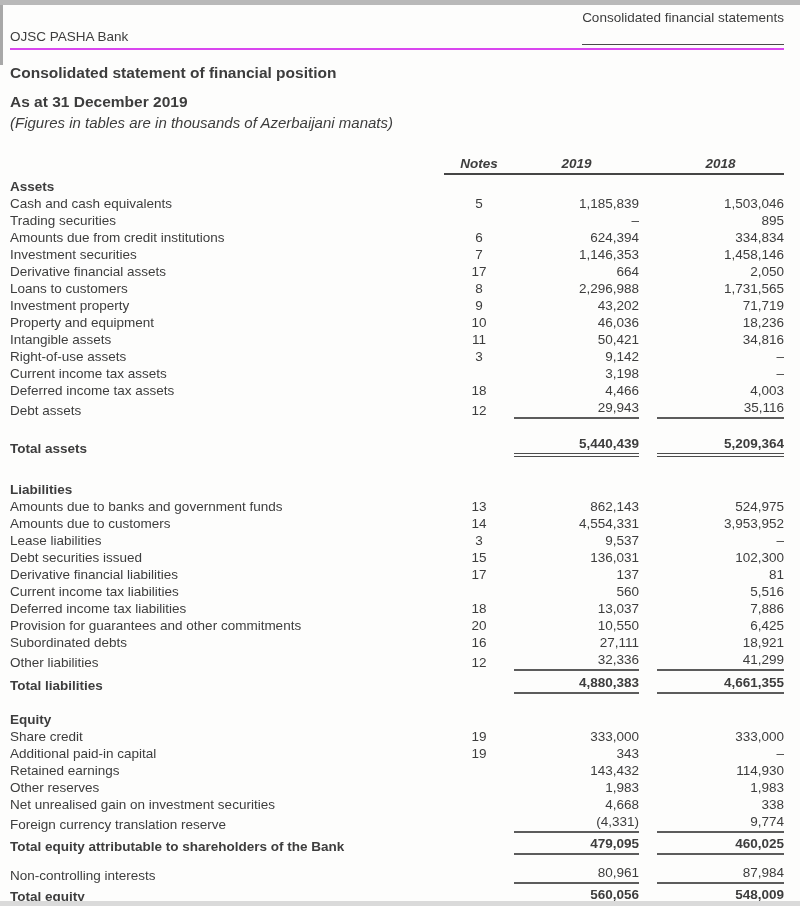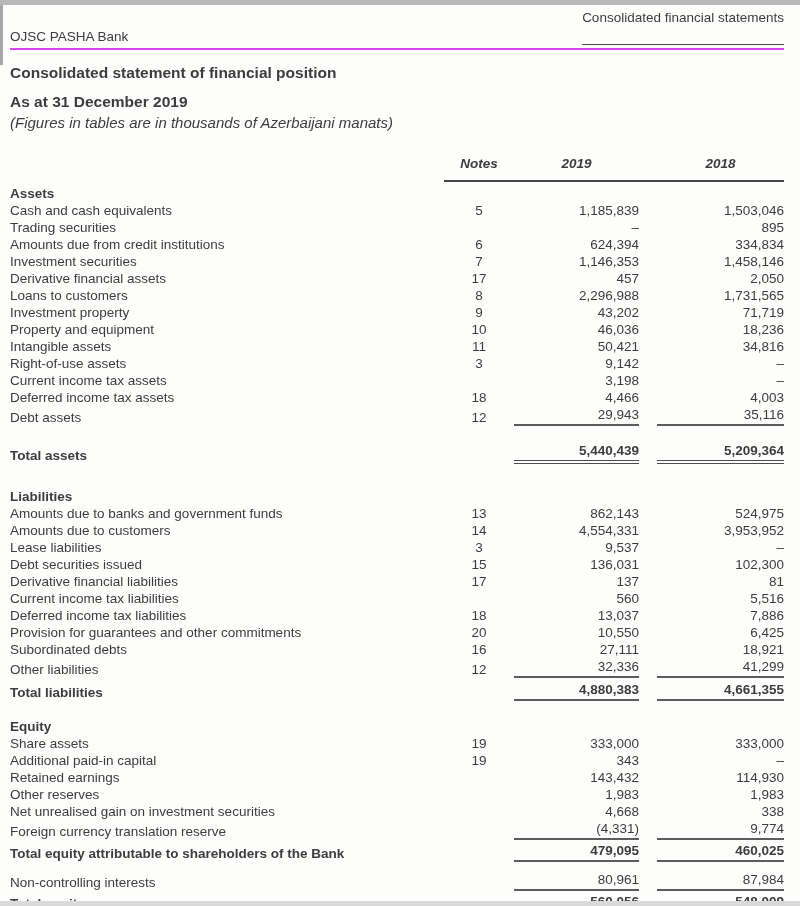--- a/index.html
+++ b/index.html
@@ -32,21 +32,21 @@
 
   .statement { margin-top:24px; }
 
   .row, .cols-header { display:flex; align-items:flex-end; font-size:13.5px; line-height:17px; }
   .c-label { flex:1; }
   .c-note  { width:70px; text-align:center; }
   .c-num   { width:125px; text-align:right; }
   .c-num18 { margin-left:18px; width:127px; }
 
   .cols-header { font-weight:700; font-style:italic; }
-  .cols-group  { display:flex; border-bottom:2px solid #454545; padding-bottom:8px; }
+  .cols-group  { display:flex; border-bottom:2px solid #454545; padding-bottom:1px; }
   .cols-group .ch { text-align:center; }
 
   .sec-heading { font-weight:700; font-size:13.5px; line-height:17px; }
   .section { margin-top:3px; }
   .section + .section { margin-top:24px; }
   .section:nth-child(3) { margin-top:17px; }
 
   .row.bold { font-weight:700; }
   .r-single { border-bottom:2px solid #5c5c5c; padding-bottom:1px; }
   .r-double { border-bottom:4px double #4c4c4c; padding-bottom:1px; }
@@ -102,21 +102,21 @@
           </div>
           <div class="row">
             <div class="c-label">Investment securities</div>
             <div class="c-note">7</div>
             <div class="c-num">1,146,353</div>
             <div class="c-num c-num18">1,458,146</div>
           </div>
           <div class="row">
             <div class="c-label">Derivative financial assets</div>
             <div class="c-note">17</div>
-            <div class="c-num">457</div>
+            <div class="c-num">664</div>
             <div class="c-num c-num18">2,050</div>
           </div>
           <div class="row">
             <div class="c-label">Loans to customers</div>
             <div class="c-note">8</div>
             <div class="c-num">2,296,988</div>
             <div class="c-num c-num18">1,731,565</div>
           </div>
           <div class="row">
             <div class="c-label">Investment property</div>
@@ -232,21 +232,21 @@
           <div class="row bold" style="margin-top: 3px;">
             <div class="c-label">Total liabilities</div>
             <div class="c-note"></div>
             <div class="c-num r-single">4,880,383</div>
             <div class="c-num c-num18 r-single">4,661,355</div>
           </div>
         </div>
         <div class="section">
           <div class="sec-heading">Equity</div>
           <div class="row">
-            <div class="c-label">Share assets</div>
+            <div class="c-label">Share credit</div>
             <div class="c-note">19</div>
             <div class="c-num">333,000</div>
             <div class="c-num c-num18">333,000</div>
           </div>
           <div class="row">
             <div class="c-label">Additional paid-in capital</div>
             <div class="c-note">19</div>
             <div class="c-num">343</div>
             <div class="c-num c-num18">–</div>
           </div>

